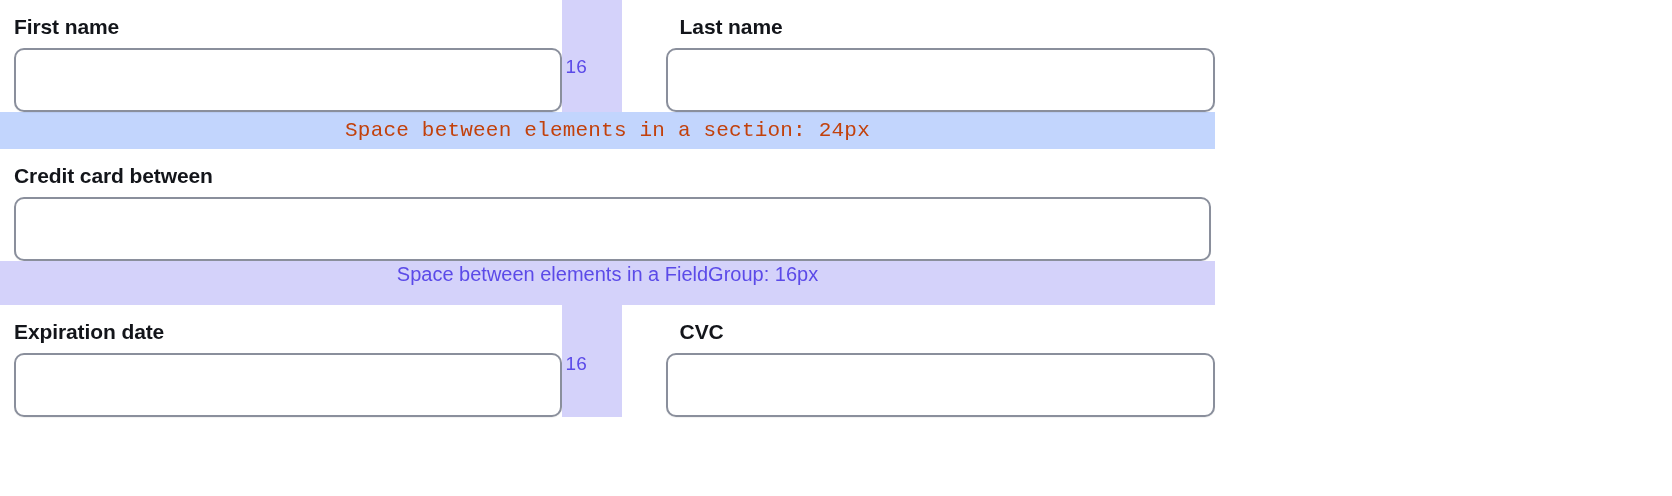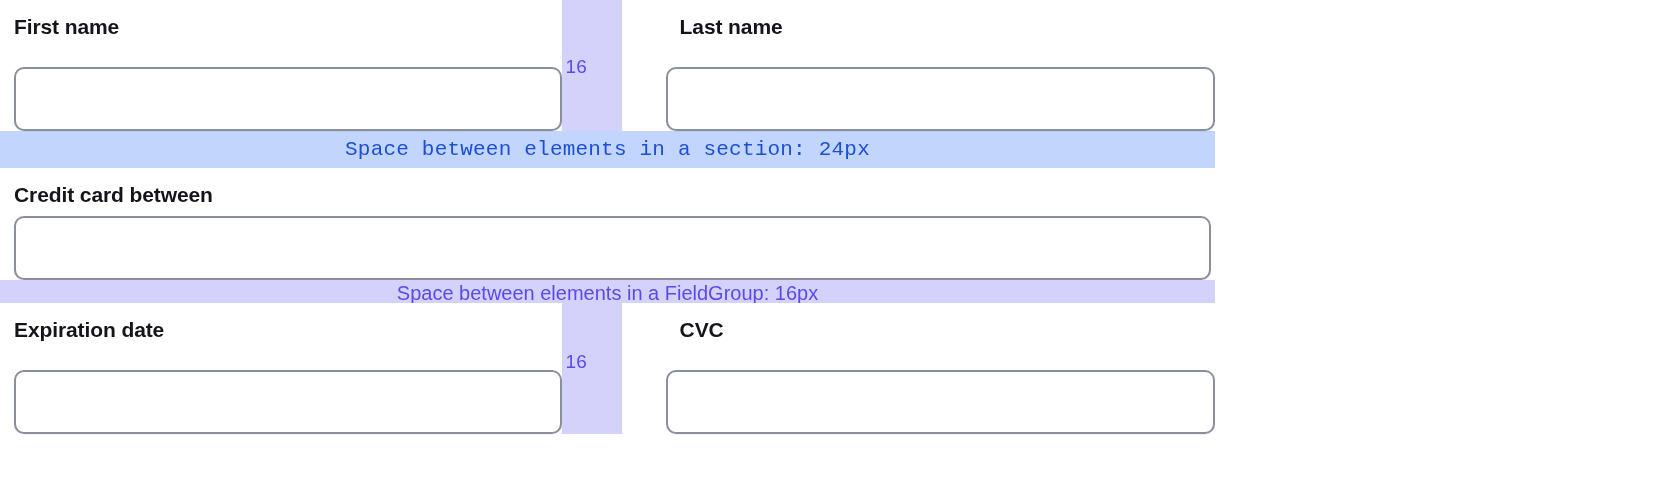--- a/index.html
+++ b/index.html
@@ -31,21 +31,20 @@
 
   
   .field-row {
     display: flex;
     align-items: stretch;
     width: 1215px;
   }
   .field-col {
     display: flex;
     flex-direction: column;
-    gap: 19px;
   }
   .field-col.first { width: 598px; }
   .field-col.second { width: 585px; flex: 1 1 auto; margin-left: 44px; }
 
   .field-label {
     font-size: 21px;
     font-weight: bold;
     color: #13151a;
     line-height: 26px;
     padding: 14px 0 8px 14px;
@@ -88,28 +87,28 @@
     width: 1215px;
     box-sizing: border-box;
     text-align: center;
     white-space: nowrap;
     overflow: hidden;
   }
   .band-section {
     background: #c2d5fd;
     height: 37px;
     line-height: 37px;
-    color: #1d4ed8;
+    color: #c2410c;
     font-family: "Liberation Mono", monospace;
     font-size: 21px;
     letter-spacing: 0.2px;
   }
   .band-fieldgroup {
     background: #d4d2fa;
-    height: 23px;
+    height: 44px;
     line-height: 27px;
     color: #5b4ae8;
     font-family: "Liberation Sans", sans-serif;
     font-size: 20px;
   }
 
   .row-top .field-col.first .input-box { margin-bottom: 0; }
   .single-row {
     width: 1215px;
   }

